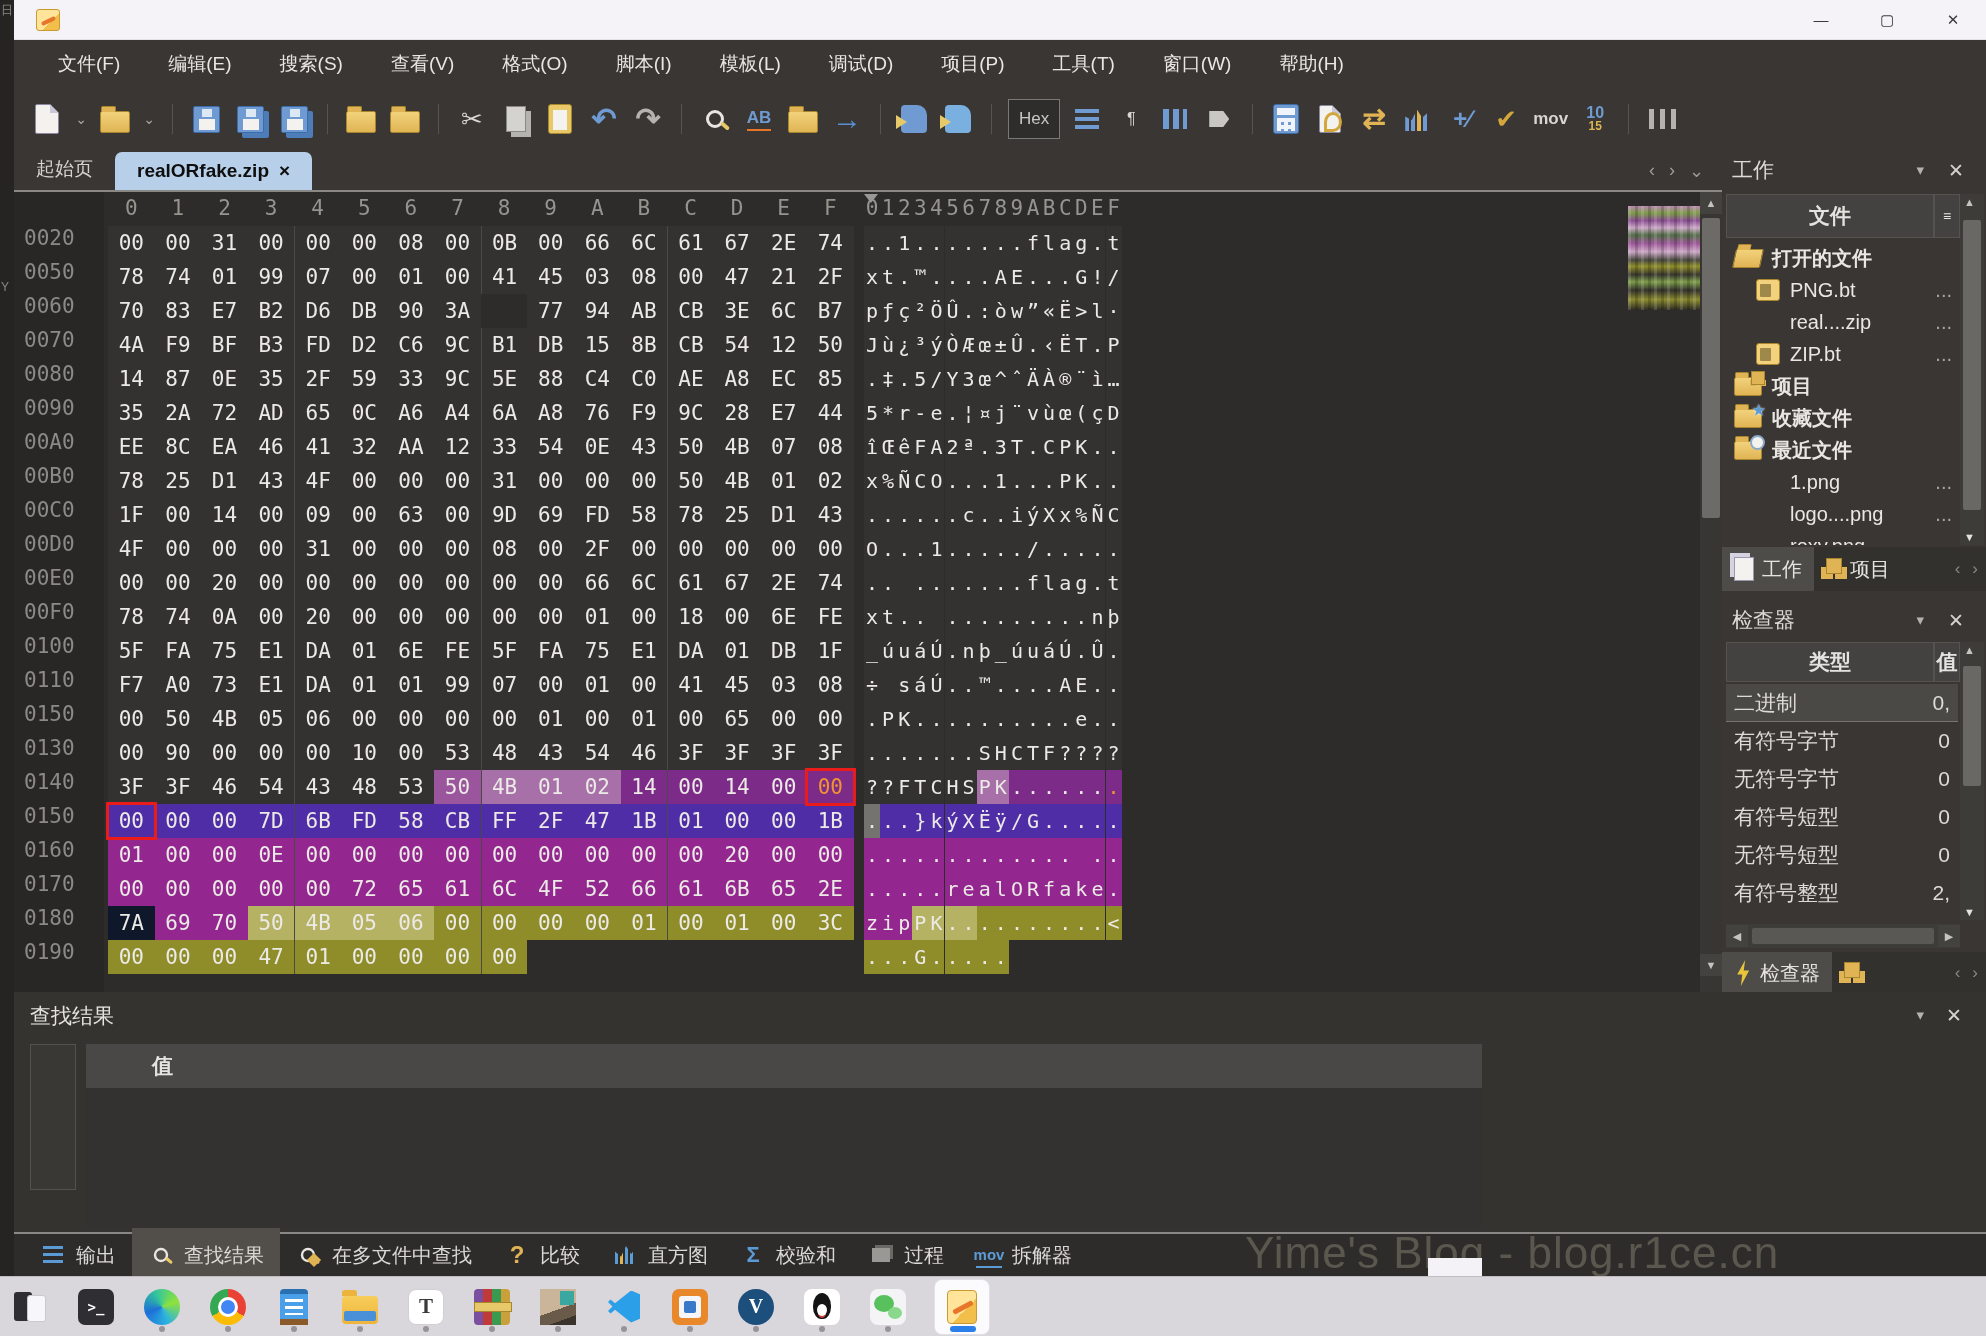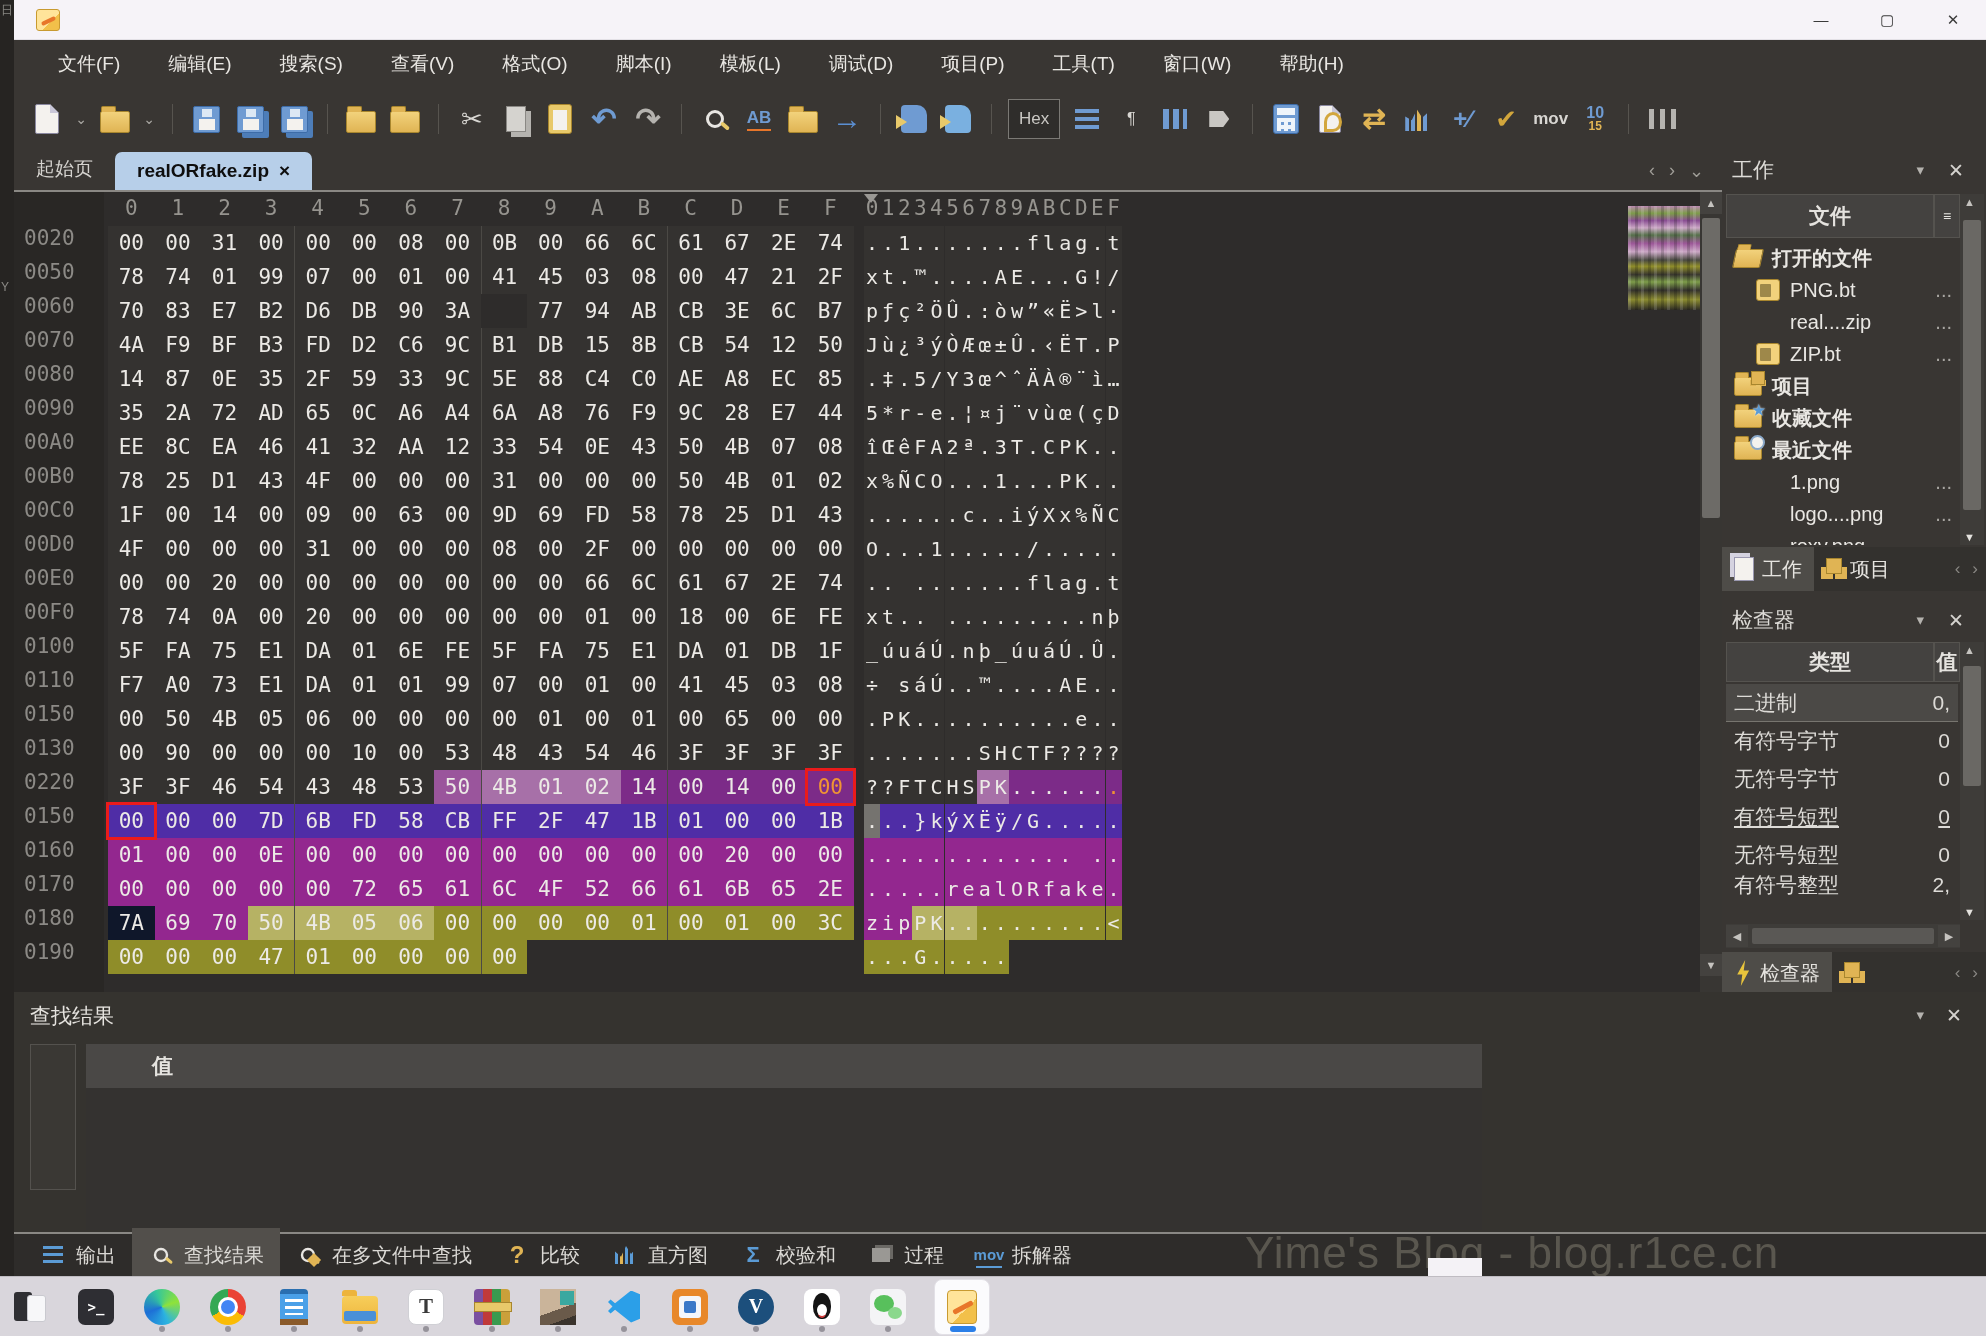--- a/index.html
+++ b/index.html
@@ -939,21 +939,21 @@
         <span class="a filled" style="left: 978.8px;">H</span>
         <span class="a filled" style="left: 994.9px;">C</span>
         <span class="a filled" style="left: 1011px;">T</span>
         <span class="a filled" style="left: 1027.1px;">F</span>
         <span class="a filled" style="left: 1043.2px;">?</span>
         <span class="a filled" style="left: 1059.3px;">?</span>
         <span class="a filled" style="left: 1075.4px;">?</span>
         <span class="a filled" style="left: 1091.5px;">?</span>
       </div>
       <div class="hexrow" style="top: 578px; left: 0px; width: 1686px;">
-        <span class="addr">0220</span>
+        <span class="addr">0140</span>
         <span class="b filled" style="left: 94px;">3F</span>
         <span class="b filled" style="left: 140.6px;">3F</span>
         <span class="b filled" style="left: 187.2px;">46</span>
         <span class="b filled" style="left: 233.8px;">54</span>
         <span class="b filled grp" style="left: 280.4px;">43</span>
         <span class="b filled" style="left: 327px;">48</span>
         <span class="b filled" style="left: 373.6px;">53</span>
         <span class="b filled" style="left: 420.2px; background: rgb(154, 85, 156);">50</span>
         <span class="b filled grp" style="left: 466.8px; background: rgb(167, 112, 168);">4B</span>
         <span class="b filled" style="left: 513.4px; background: rgb(167, 112, 168);">01</span>
@@ -1257,29 +1257,29 @@
         <span class="val">0,</span>
       </div>
       <div class="insp-row" style="top: 38px;">
         <span>有符号字节</span>
         <span class="val">0</span>
       </div>
       <div class="insp-row" style="top: 76px;">
         <span>无符号字节</span>
         <span class="val">0</span>
       </div>
-      <div class="insp-row" style="top: 114px; text-decoration: underline;">
+      <div class="insp-row" style="top: 114px;">
         <span>有符号短型</span>
         <span class="val">0</span>
       </div>
       <div class="insp-row" style="top: 152px;">
         <span>无符号短型</span>
         <span class="val">0</span>
       </div>
-      <div class="insp-row" style="top: 182px; justify-content: flex-end;">
+      <div class="insp-row" style="top: 190px; justify-content: flex-end;">
         <span>有符号整型</span>
         <span class="val">2,</span>
       </div>
     </div>
   <div class="hsb" style="left:4px;top:774px;width:234px;height:24px">
     <span class="harrow">◀</span>
     <span class="hthumb"></span>
     <span class="harrow">▶</span>
   </div>
   <div class="mini-tabs" style="top:802px;height:42px">

